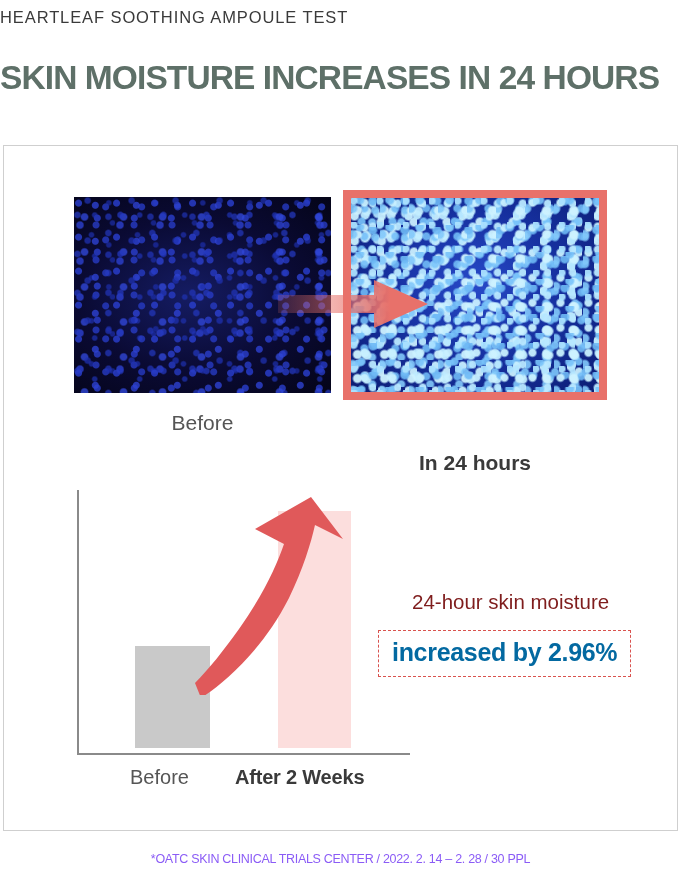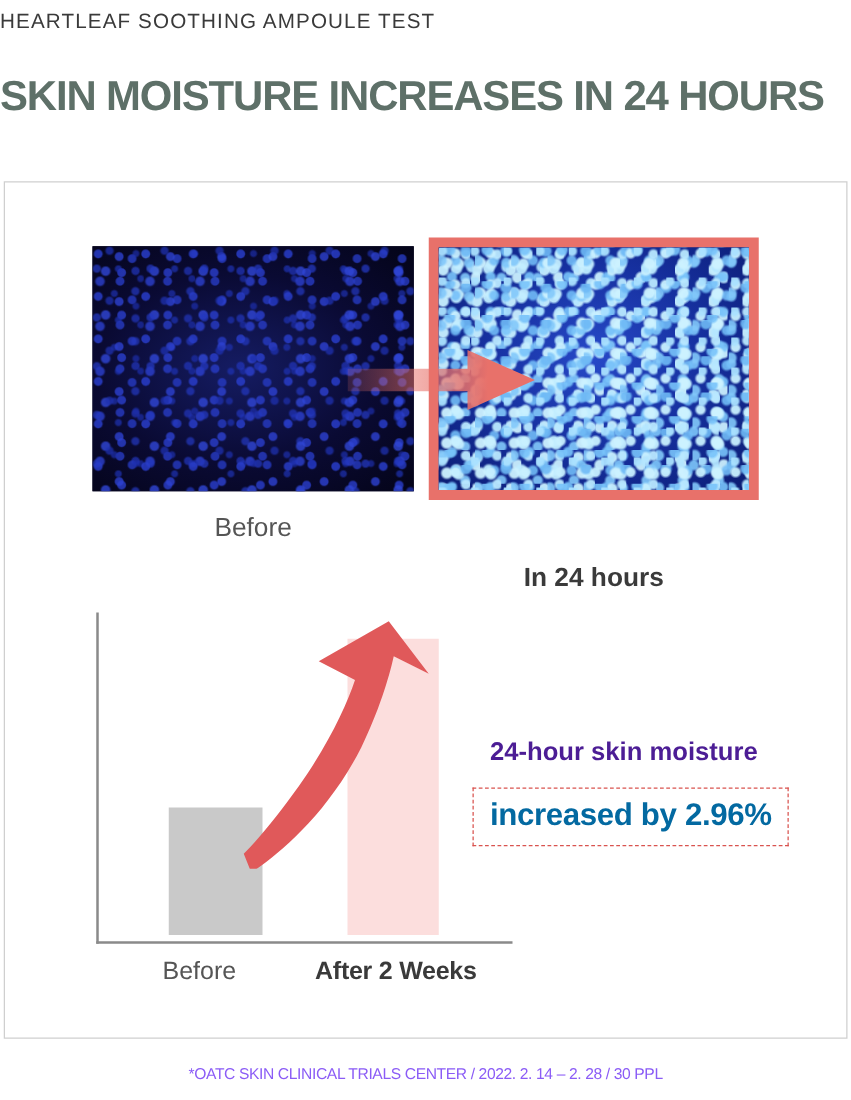--- a/index.html
+++ b/index.html
@@ -220,35 +220,35 @@
     position: absolute;
     font-size: 20px;
     white-space: nowrap;
   }
   .xlabel-before {
     left: 70px;
     color: #555555;
     font-weight: 400;
   }
   .xlabel-after {
-    left: 192px;
+    left: 175px;
     color: #3a3a3a;
     font-weight: 700;
     letter-spacing: -0.2px;
   }
 
   
   .callout-title {
     position: absolute;
-    left: 392px;
+    left: 412px;
     top: 590px;
     font-size: 20.5px;
-    color: #4c1d95;
-    white-space: nowrap;
-    font-weight: 700;
+    color: #7f1d1d;
+    white-space: nowrap;
+    font-weight: 400;
   }
   .callout-box {
     position: absolute;
     left: 378px;
     top: 630px;
     padding: 7px 13px 9px 13px;
     border: 1.5px dashed #d9534f;
     box-sizing: border-box;
   }
   .callout-value {

